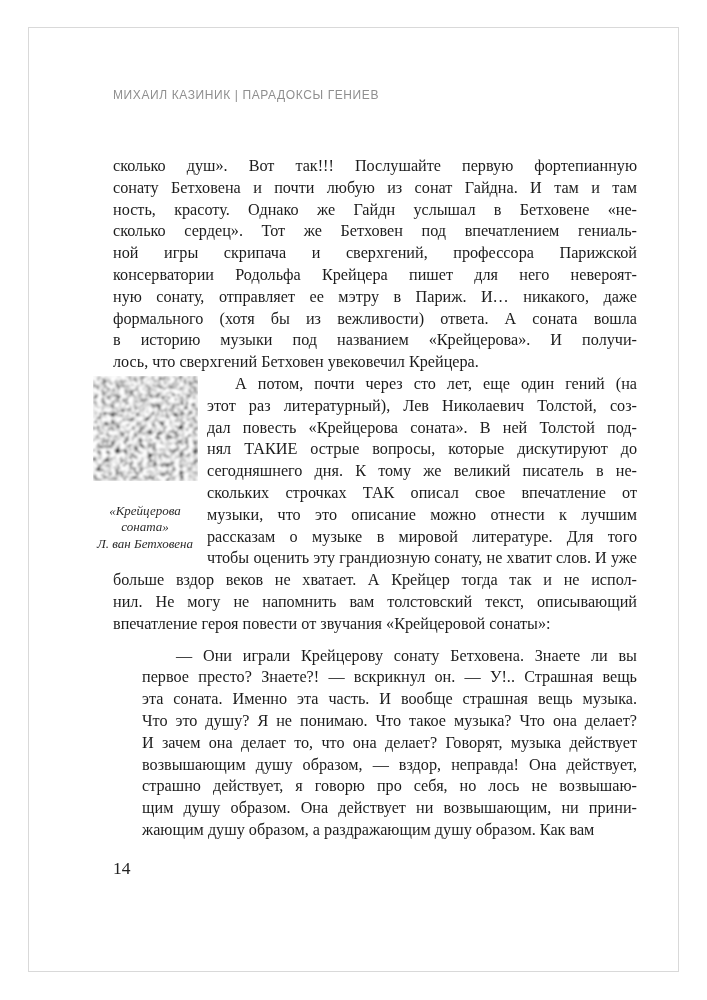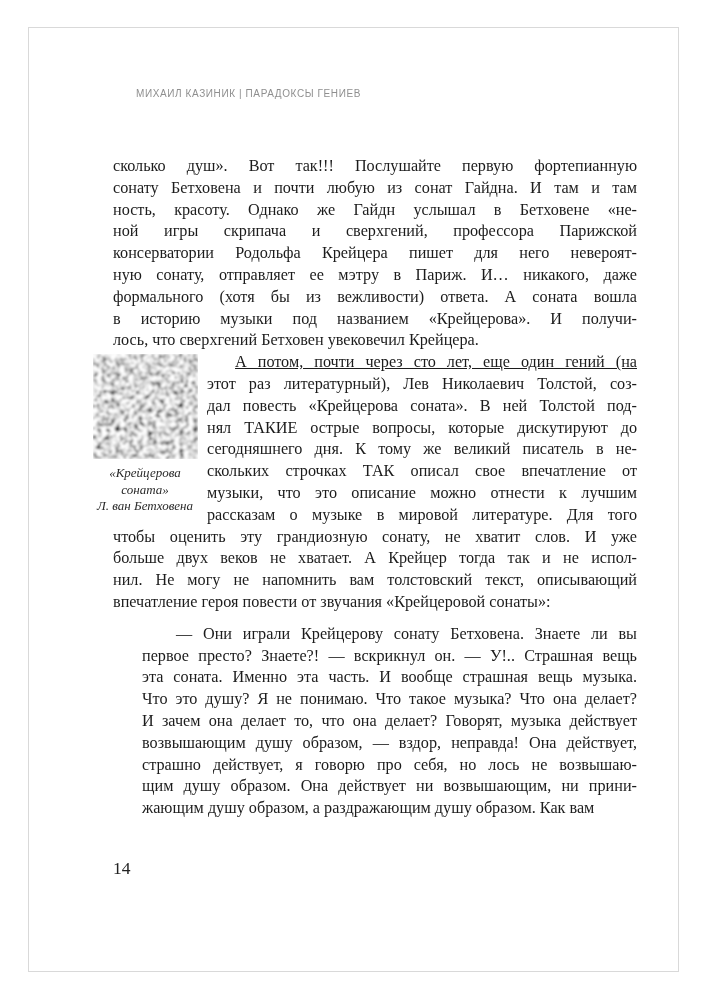--- a/index.html
+++ b/index.html
@@ -23,45 +23,43 @@
     right: 28px;
     bottom: 28px;
     border: 1px solid #d9d9d9;
     pointer-events: none;
   }
   .running-header {
     position: absolute;
     left: 113px;
     top: 88px;
     font-family: "Liberation Sans", sans-serif;
-    font-size: 10px;
+    font-size: 12px;
     letter-spacing: 0.6px;
     color: #8f8f8f;
     white-space: nowrap;
-    margin-left: 23px;
   }
   .body-column {
     position: absolute;
     left: 113px;
     right: 70px;
     top: 156px;
     font-size: 16.2px;
     line-height: 21.8px;
   }
   .para .line, .quote .line {
     text-align: justify;
     text-align-last: justify;
     white-space: normal;
   }
   .para .line.last, .quote .line.last {
     text-align-last: left;
   }
   .para.indent-first .line:first-child {
     text-indent: 28px;
-    text-decoration: underline;
   }
   .quote {
     margin-left: 29px;
     margin-top: 10px;
   }
   .quote .line:first-child {
     text-indent: 34px;
   }
   figure.float-figure {
     float: left;
@@ -73,21 +71,21 @@
   .figure-image {
     width: 105px;
     height: 105px;
     margin: 0 auto;
     display: block;
   }
   .figure-image svg {
     display: block;
   }
   figcaption.caption {
-    margin-top: 6px;
+    margin-top: 22px;
     font-style: italic;
     font-size: 13px;
     line-height: 16.5px;
     color: #2a2a2a;
   }
   figcaption.caption .line {
     text-align: center;
     text-align-last: center;
   }
   .page-number {
@@ -106,20 +104,21 @@
   <div class="frame"></div>
 
   <div class="running-header">МИХАИЛ КАЗИНИК | ПАРАДОКСЫ ГЕНИЕВ</div>
 
   <div class="body-column">
 
     <div class="para">
         <div class="line">сколько душ». Вот так!!! Послушайте первую фортепианную</div>
         <div class="line">сонату Бетховена и почти любую из сонат Гайдна. И там и там</div>
         <div class="line">ность, красоту. Однако же Гайдн услышал в Бетховене «не-</div>
+        <div class="line">сколько сердец». Тот же Бетховен под впечатлением гениаль-</div>
         <div class="line">ной игры скрипача и сверхгений, профессора Парижской</div>
         <div class="line">консерватории Родольфа Крейцера пишет для него невероят-</div>
         <div class="line">ную сонату, отправляет ее мэтру в Париж. И… никакого, даже</div>
         <div class="line">формального (хотя бы из вежливости) ответа. А соната вошла</div>
         <div class="line">в историю музыки под названием «Крейцерова». И получи-</div>
         <div class="line last">лось, что сверхгений Бетховен увековечил Крейцера.</div>
       </div>
 
     <figure class="float-figure">
       <div class="figure-image">
@@ -151,21 +150,21 @@
     <div class="para indent-first">
         <div class="line">А потом, почти через сто лет, еще один гений (на</div>
         <div class="line">этот раз литературный), Лев Николаевич Толстой, соз-</div>
         <div class="line">дал повесть «Крейцерова соната». В ней Толстой под-</div>
         <div class="line">нял ТАКИЕ острые вопросы, которые дискутируют до</div>
         <div class="line">сегодняшнего дня. К тому же великий писатель в не-</div>
         <div class="line">скольких строчках ТАК описал свое впечатление от</div>
         <div class="line">музыки, что это описание можно отнести к лучшим</div>
         <div class="line">рассказам о музыке в мировой литературе. Для того</div>
         <div class="line">чтобы оценить эту грандиозную сонату, не хватит слов. И уже</div>
-        <div class="line">больше двух веков не хватает. А Крейцер тогда так и не испол-</div>
+        <div class="line">больше вздор веков не хватает. А Крейцер тогда так и не испол-</div>
         <div class="line">нил. Не могу не напомнить вам толстовский текст, описывающий</div>
         <div class="line last">впечатление героя повести от звучания «Крейцеровой сонаты»:</div>
       </div>
 
     <div class="quote">
         <div class="line">— Они играли Крейцерову сонату Бетховена. Знаете ли вы</div>
         <div class="line">первое престо? Знаете?! — вскрикнул он. — У!.. Страшная вещь</div>
         <div class="line">эта соната. Именно эта часть. И вообще страшная вещь музыка.</div>
         <div class="line">Что это душу? Я не понимаю. Что такое музыка? Что она делает?</div>
         <div class="line">И зачем она делает то, что она делает? Говорят, музыка действует</div>

